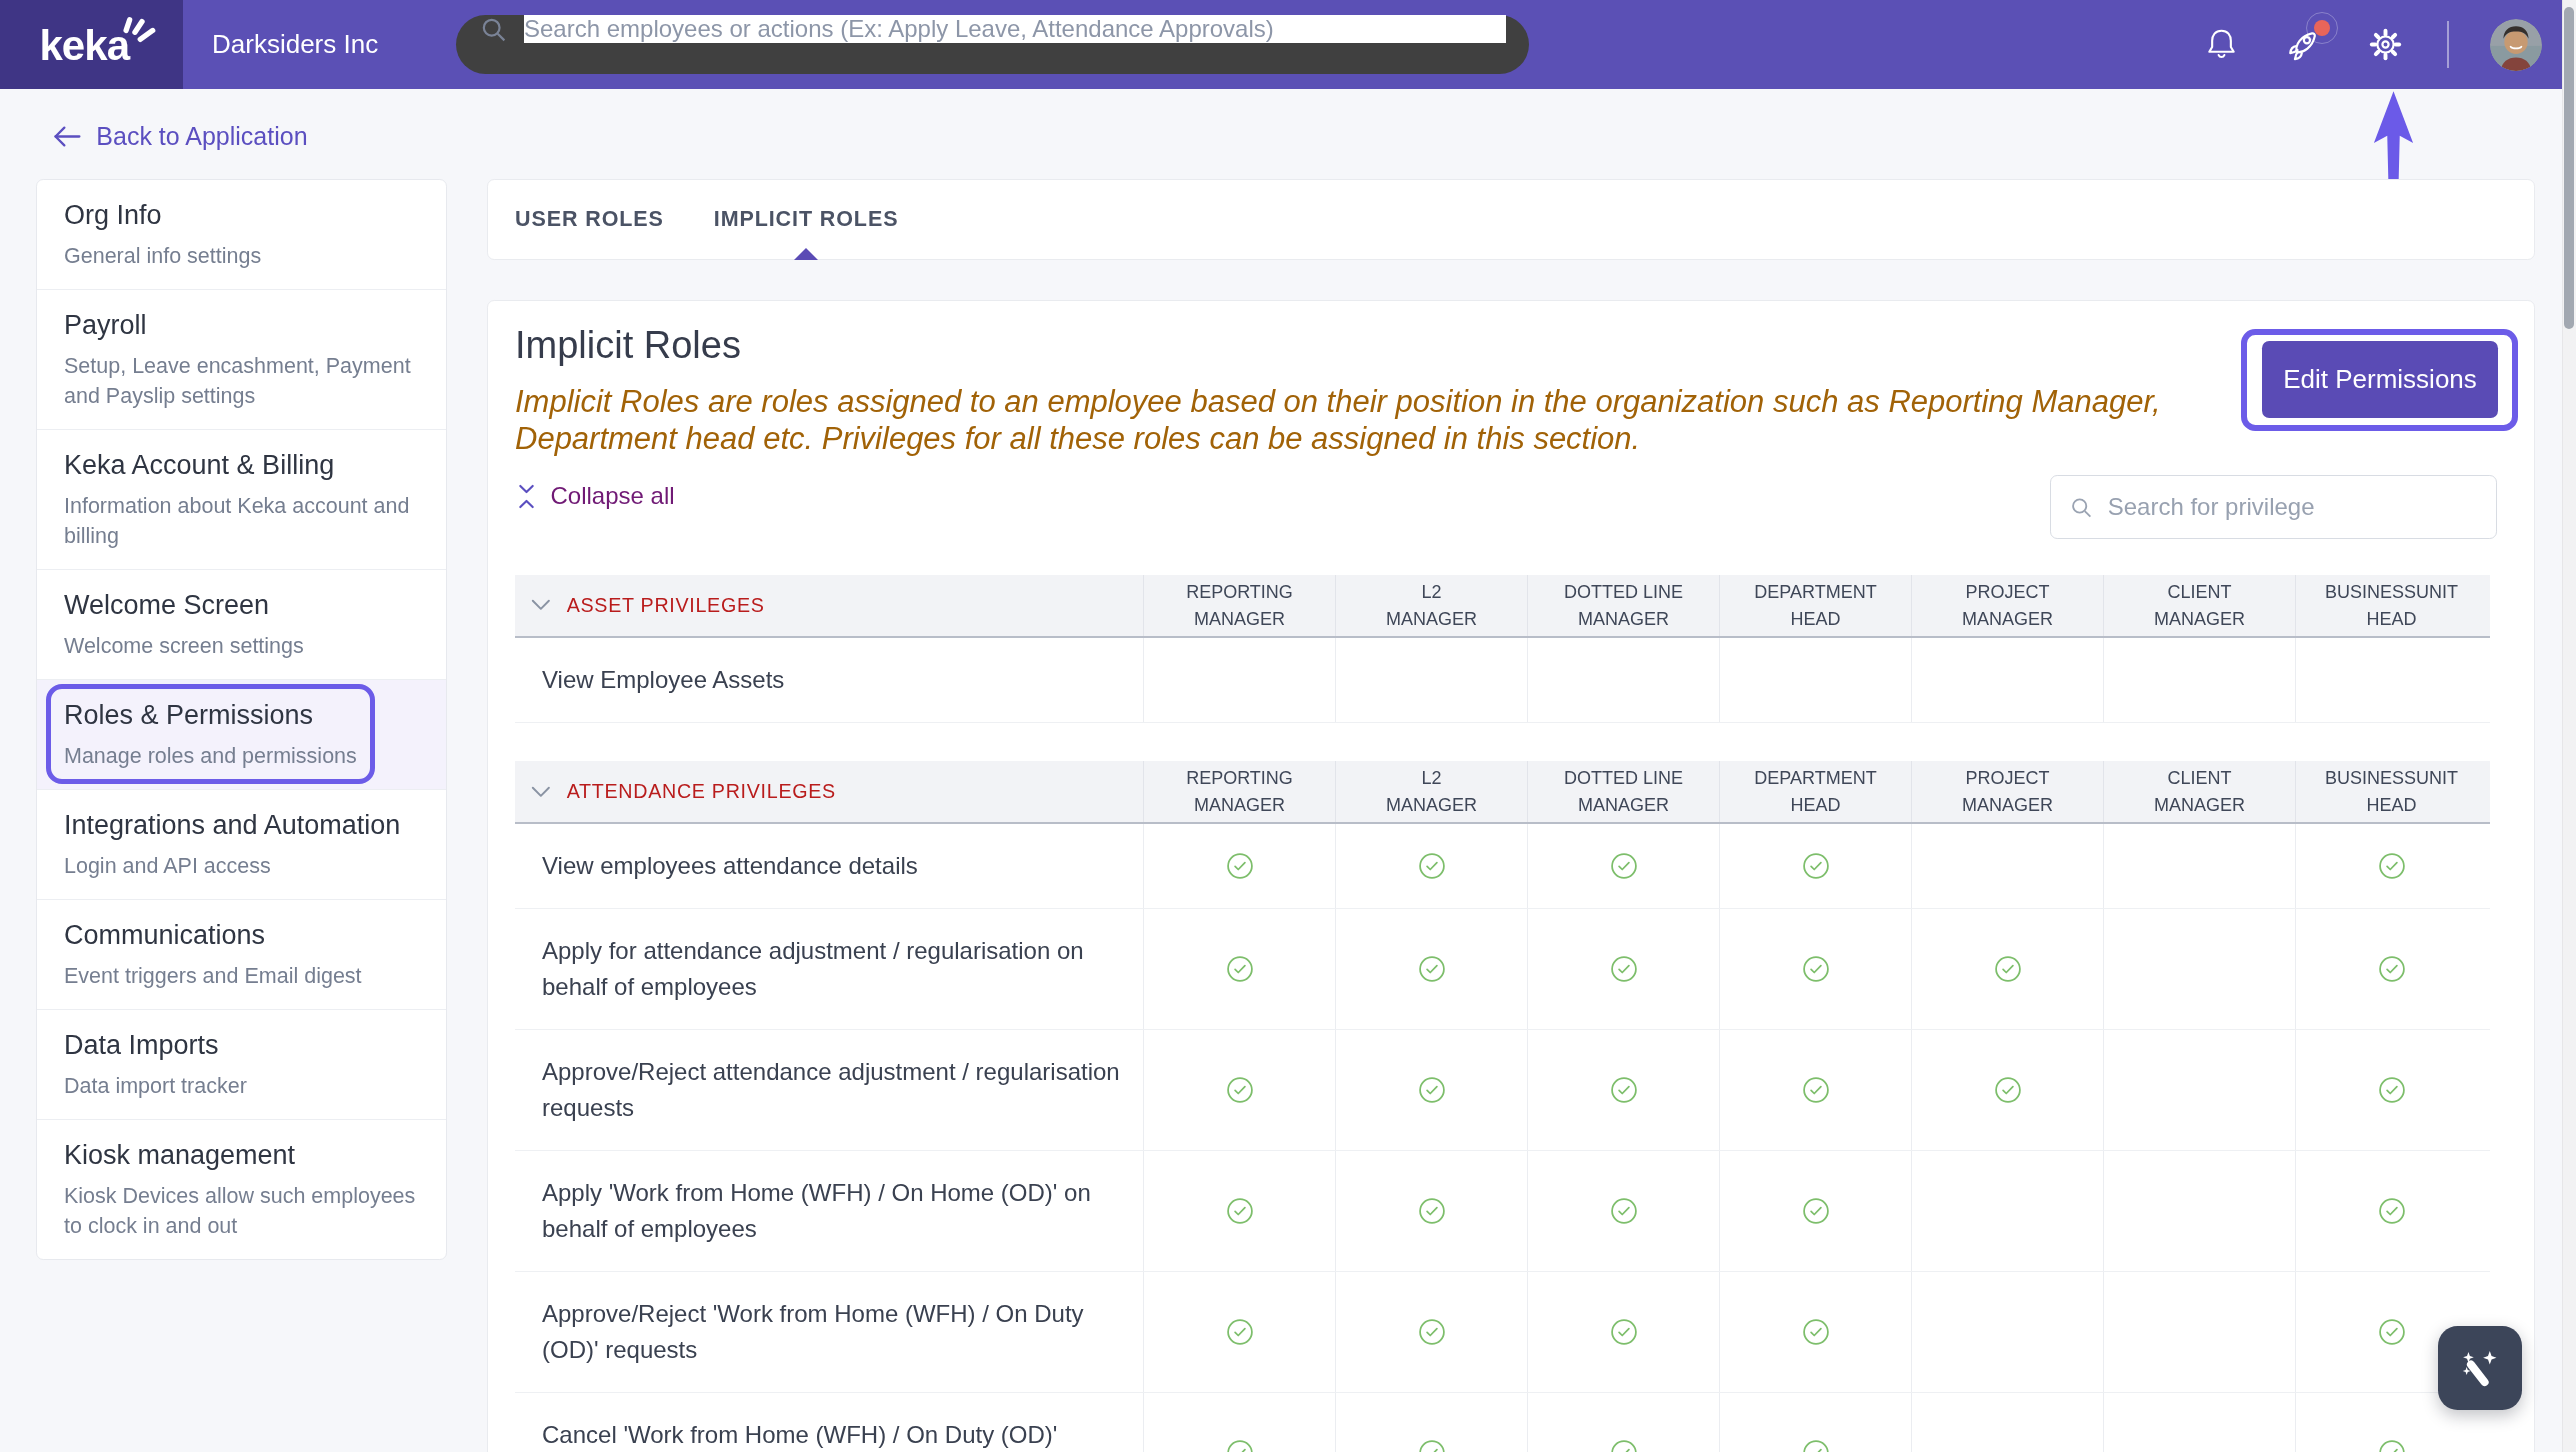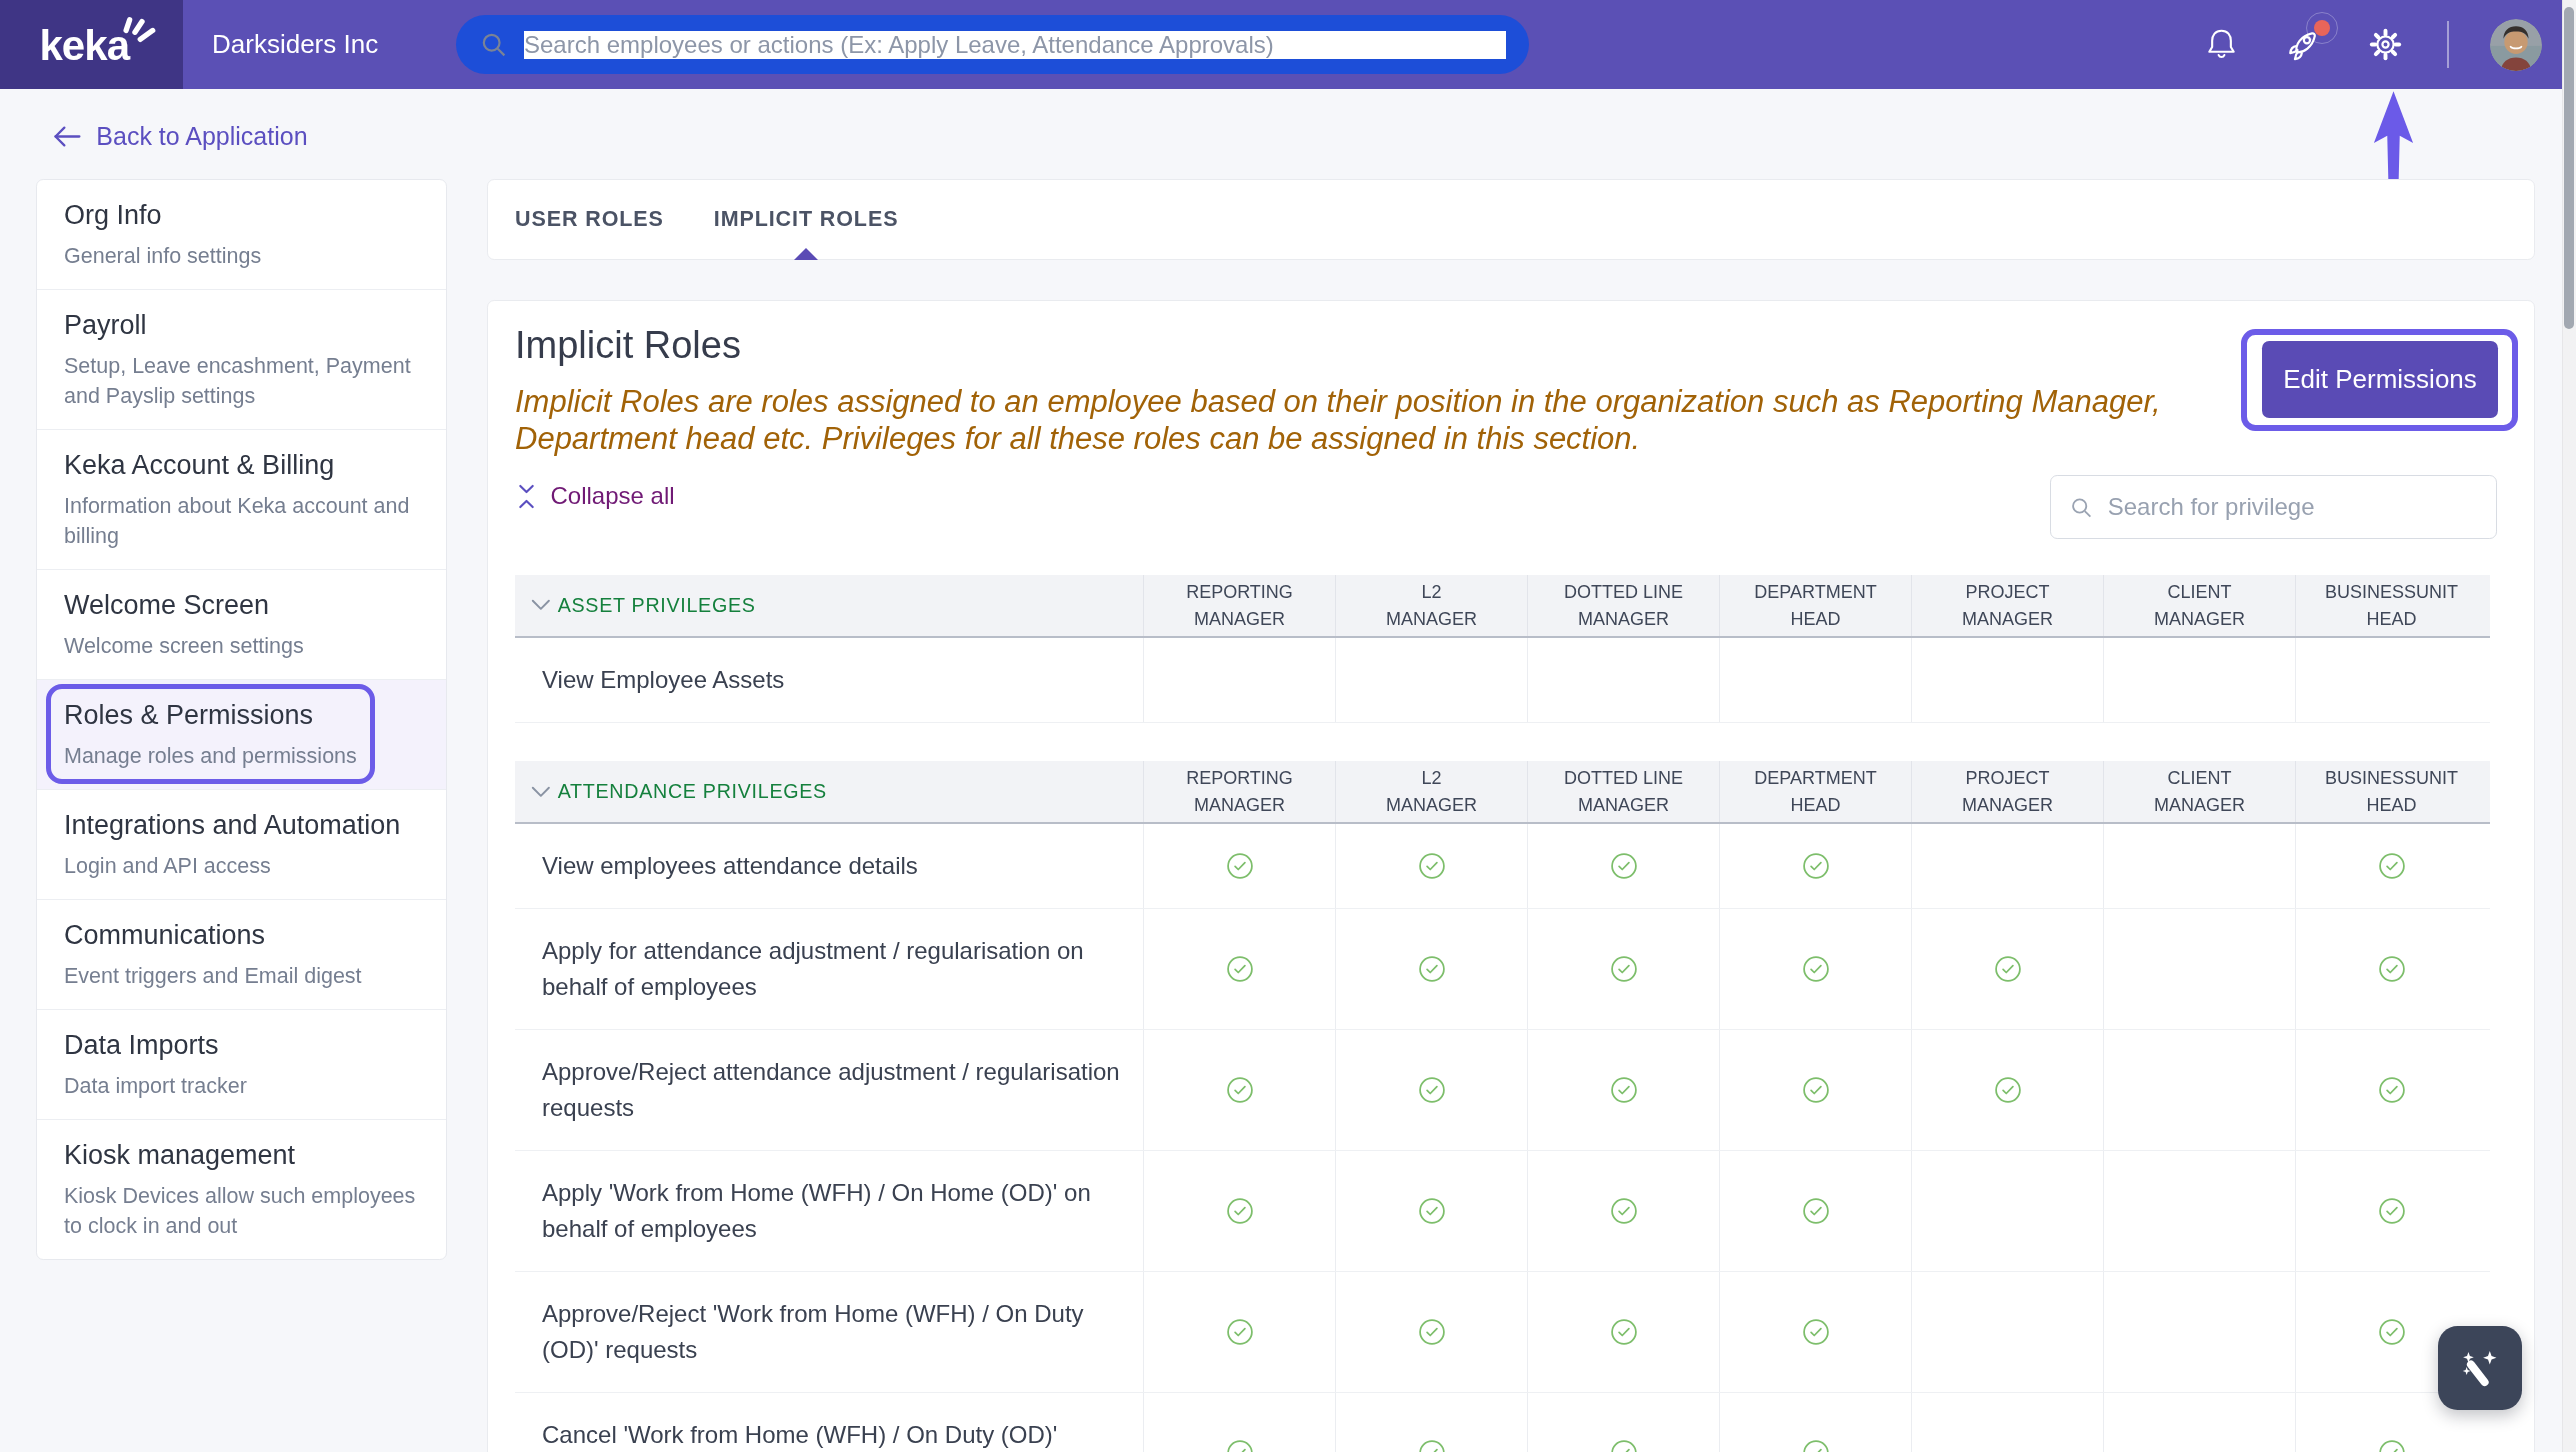--- a/index.html
+++ b/index.html
@@ -5,21 +5,21 @@
   * { margin:0; padding:0; box-sizing:border-box; }
   html,body { width:2576px; height:1453px; overflow:hidden; }
   body { font-family:"Liberation Sans", sans-serif; background:#f6f7fa; position:relative; }
 
   
   .navbar { position:absolute; left:0; top:0; width:2576px; height:89px; background:#5b50b5; display:flex; align-items:center; }
   .logo-block { width:183px; height:89px; background:#3f3585; display:flex; align-items:center; justify-content:center; position:relative; flex:0 0 auto; }
   .logo-text { color:#fff; font-weight:bold; font-size:42px; letter-spacing:-0.9px; position:relative; left:-7.2px; top:1.8px; }
   .logo-burst { position:absolute; right:25px; top:16px; }
   .company { color:#ffffff; font-size:26px; margin-left:29px; flex:0 0 auto; }
-  .nav-search { position:absolute; left:456px; top:15px; width:1073px; height:59px; background:#1d4ed8; border-radius:29.5px; display:flex; align-items:center; padding:0 23px; }
+  .nav-search { position:absolute; left:456px; top:15px; width:1073px; height:59px; background:#404040; border-radius:29.5px; display:flex; align-items:flex-start; padding:0 23px; }
   .nav-search svg { flex:0 0 auto; }
   .nav-search input { border:none; outline:none; font-size:24px; color:#3c4352; width:100%; margin-left:16px; font-family:"Liberation Sans",sans-serif; }
   .nav-search input::placeholder { color:#8d96a8; }
   .nav-right { position:absolute; right:34px; top:0; height:89px; display:flex; align-items:center; gap:41px; }
   .nav-icon { width:41px; height:41px; display:flex; align-items:center; justify-content:center; position:relative; cursor:pointer; }
   .nav-divider { width:1.8px; height:47px; background:rgba(255,255,255,0.45); }
   .avatar-wrap { width:52px; height:52px; border-radius:50%; overflow:hidden; }
   .badge-dot { position:absolute; right:-5.4px; top:-3.6px; width:16px; height:16px; border-radius:50%; background:#e8655a; }
   .badge-ring { position:absolute; right:-13.4px; top:-11.6px; width:32px; height:32px; border-radius:50%; border:1.8px solid rgba(255,255,255,0.28); }
 
@@ -57,21 +57,21 @@
   .collapse-all { position:absolute; left:27px; top:181px; display:flex; align-items:center; gap:12.5px; color:#701a75; font-size:24px; cursor:pointer; }
   .priv-search { position:absolute; left:1562px; top:174px; width:447px; height:64px; border:1.8px solid #d8dce3; border-radius:7.2px; background:#fff; display:flex; align-items:center; padding:0 18px; }
   .priv-search input { border:none; outline:none; font-size:24px; width:100%; margin-left:14.3px; color:#3c4352; font-family:"Liberation Sans",sans-serif; }
   .priv-search input::placeholder { color:#98a1b0; }
 
   
   .tables { position:absolute; left:27px; top:274px; width:1975px; }
   .section + .section { margin-top:38px; }
   .trow { display:grid; grid-template-columns:628px repeat(7,192px); }
   .thead { background:#f2f3f6; border-bottom:2.7px solid #b8bdc8; min-height:57px; }
-  .thead .sec-name-cell { display:flex; align-items:center; gap:7px; padding-left:16px; font-size:19.7px; letter-spacing:0.7px; color:#15803d; font-weight:500; }
+  .thead .sec-name-cell { display:flex; align-items:center; gap:16px; padding-left:16px; font-size:19.7px; letter-spacing:0.7px; color:#b91c1c; font-weight:500; }
   .thead .th { display:flex; align-items:center; justify-content:center; text-align:center; font-size:18px; line-height:27px; color:#3f4758; font-weight:500; white-space:pre-line; border-left:0.9px solid #e2e4ea; padding:3.6px 0; }
   .tr { background:#fff; border-bottom:0.9px solid #eef0f3; }
   .tr .label-cell { padding:24px 18px 24px 27px; font-size:24px; line-height:36px; color:#3a4150; max-width:628px; }
   .tr .label-inner { display:inline-block; max-width:586px; }
   .tr .td { display:flex; align-items:center; justify-content:center; border-left:0.9px solid #ebedf1; min-height:84px; }
 
   
   .wand-btn { position:absolute; left:2438px; top:1326px; width:84px; height:84px; background:#3c4559; border-radius:19.7px; display:flex; align-items:center; justify-content:center; cursor:pointer; box-shadow:0 5.4px 16px rgba(20,25,40,0.25); }
 </style>
 </head>

